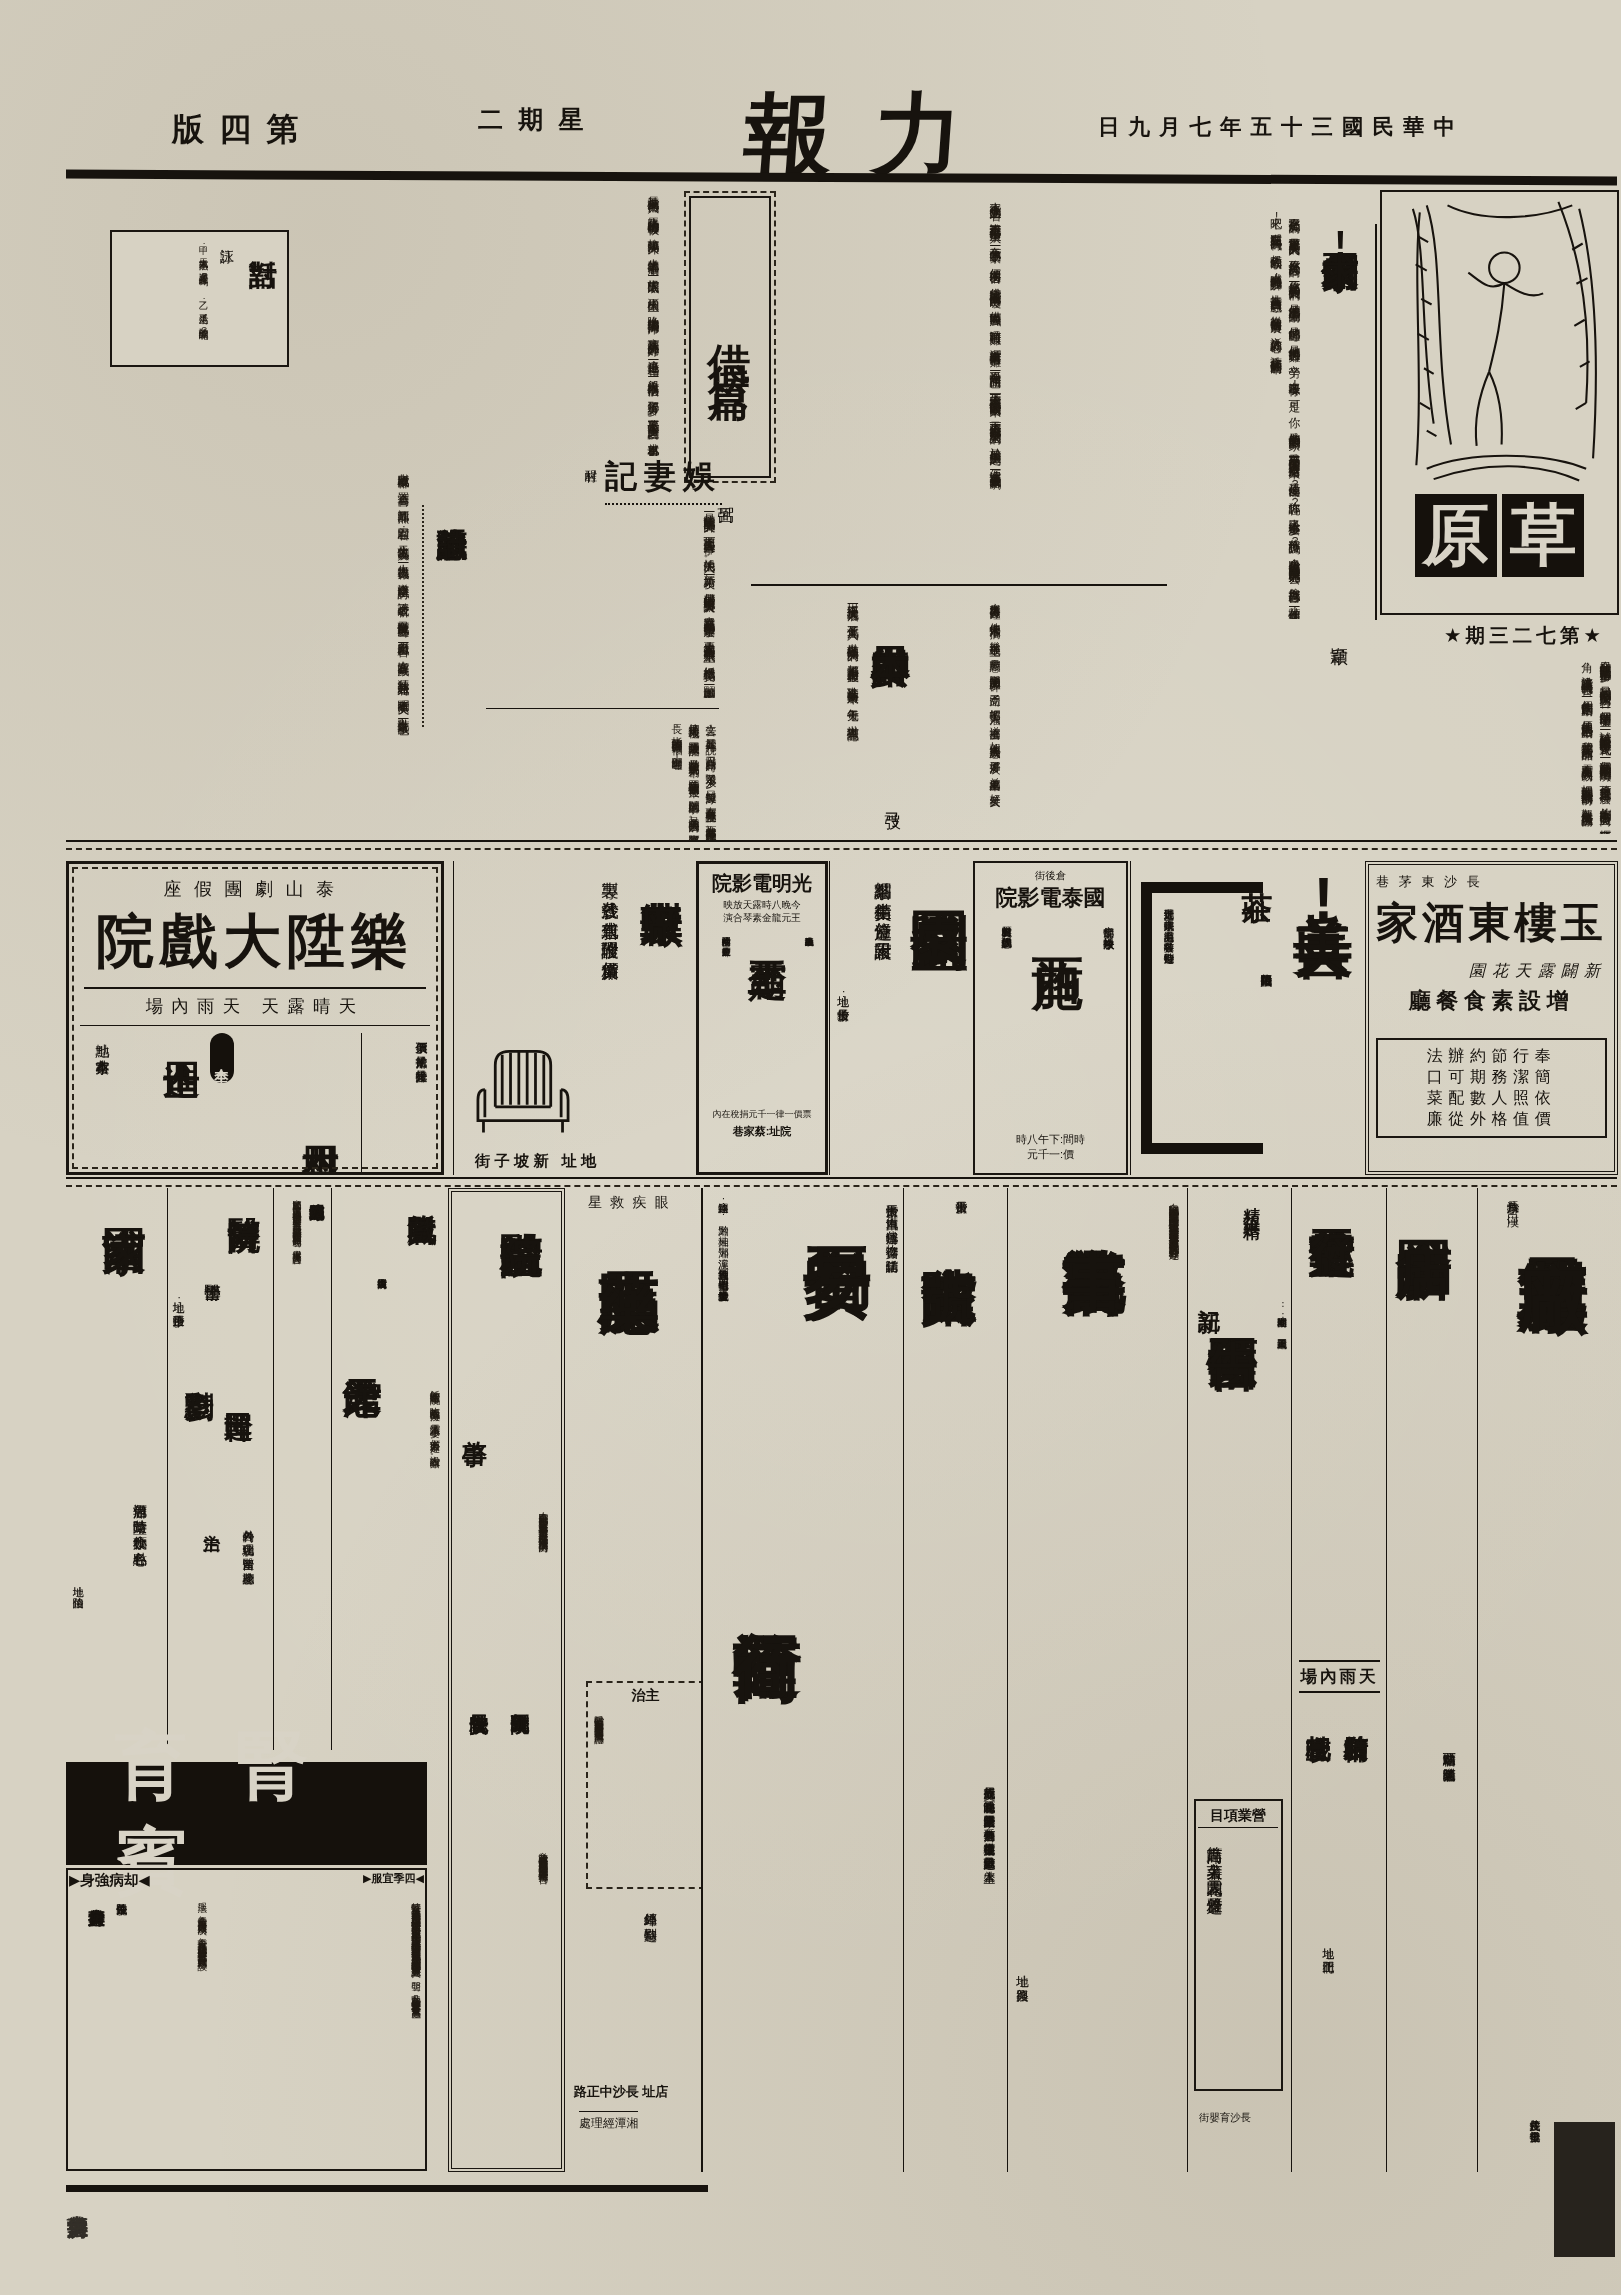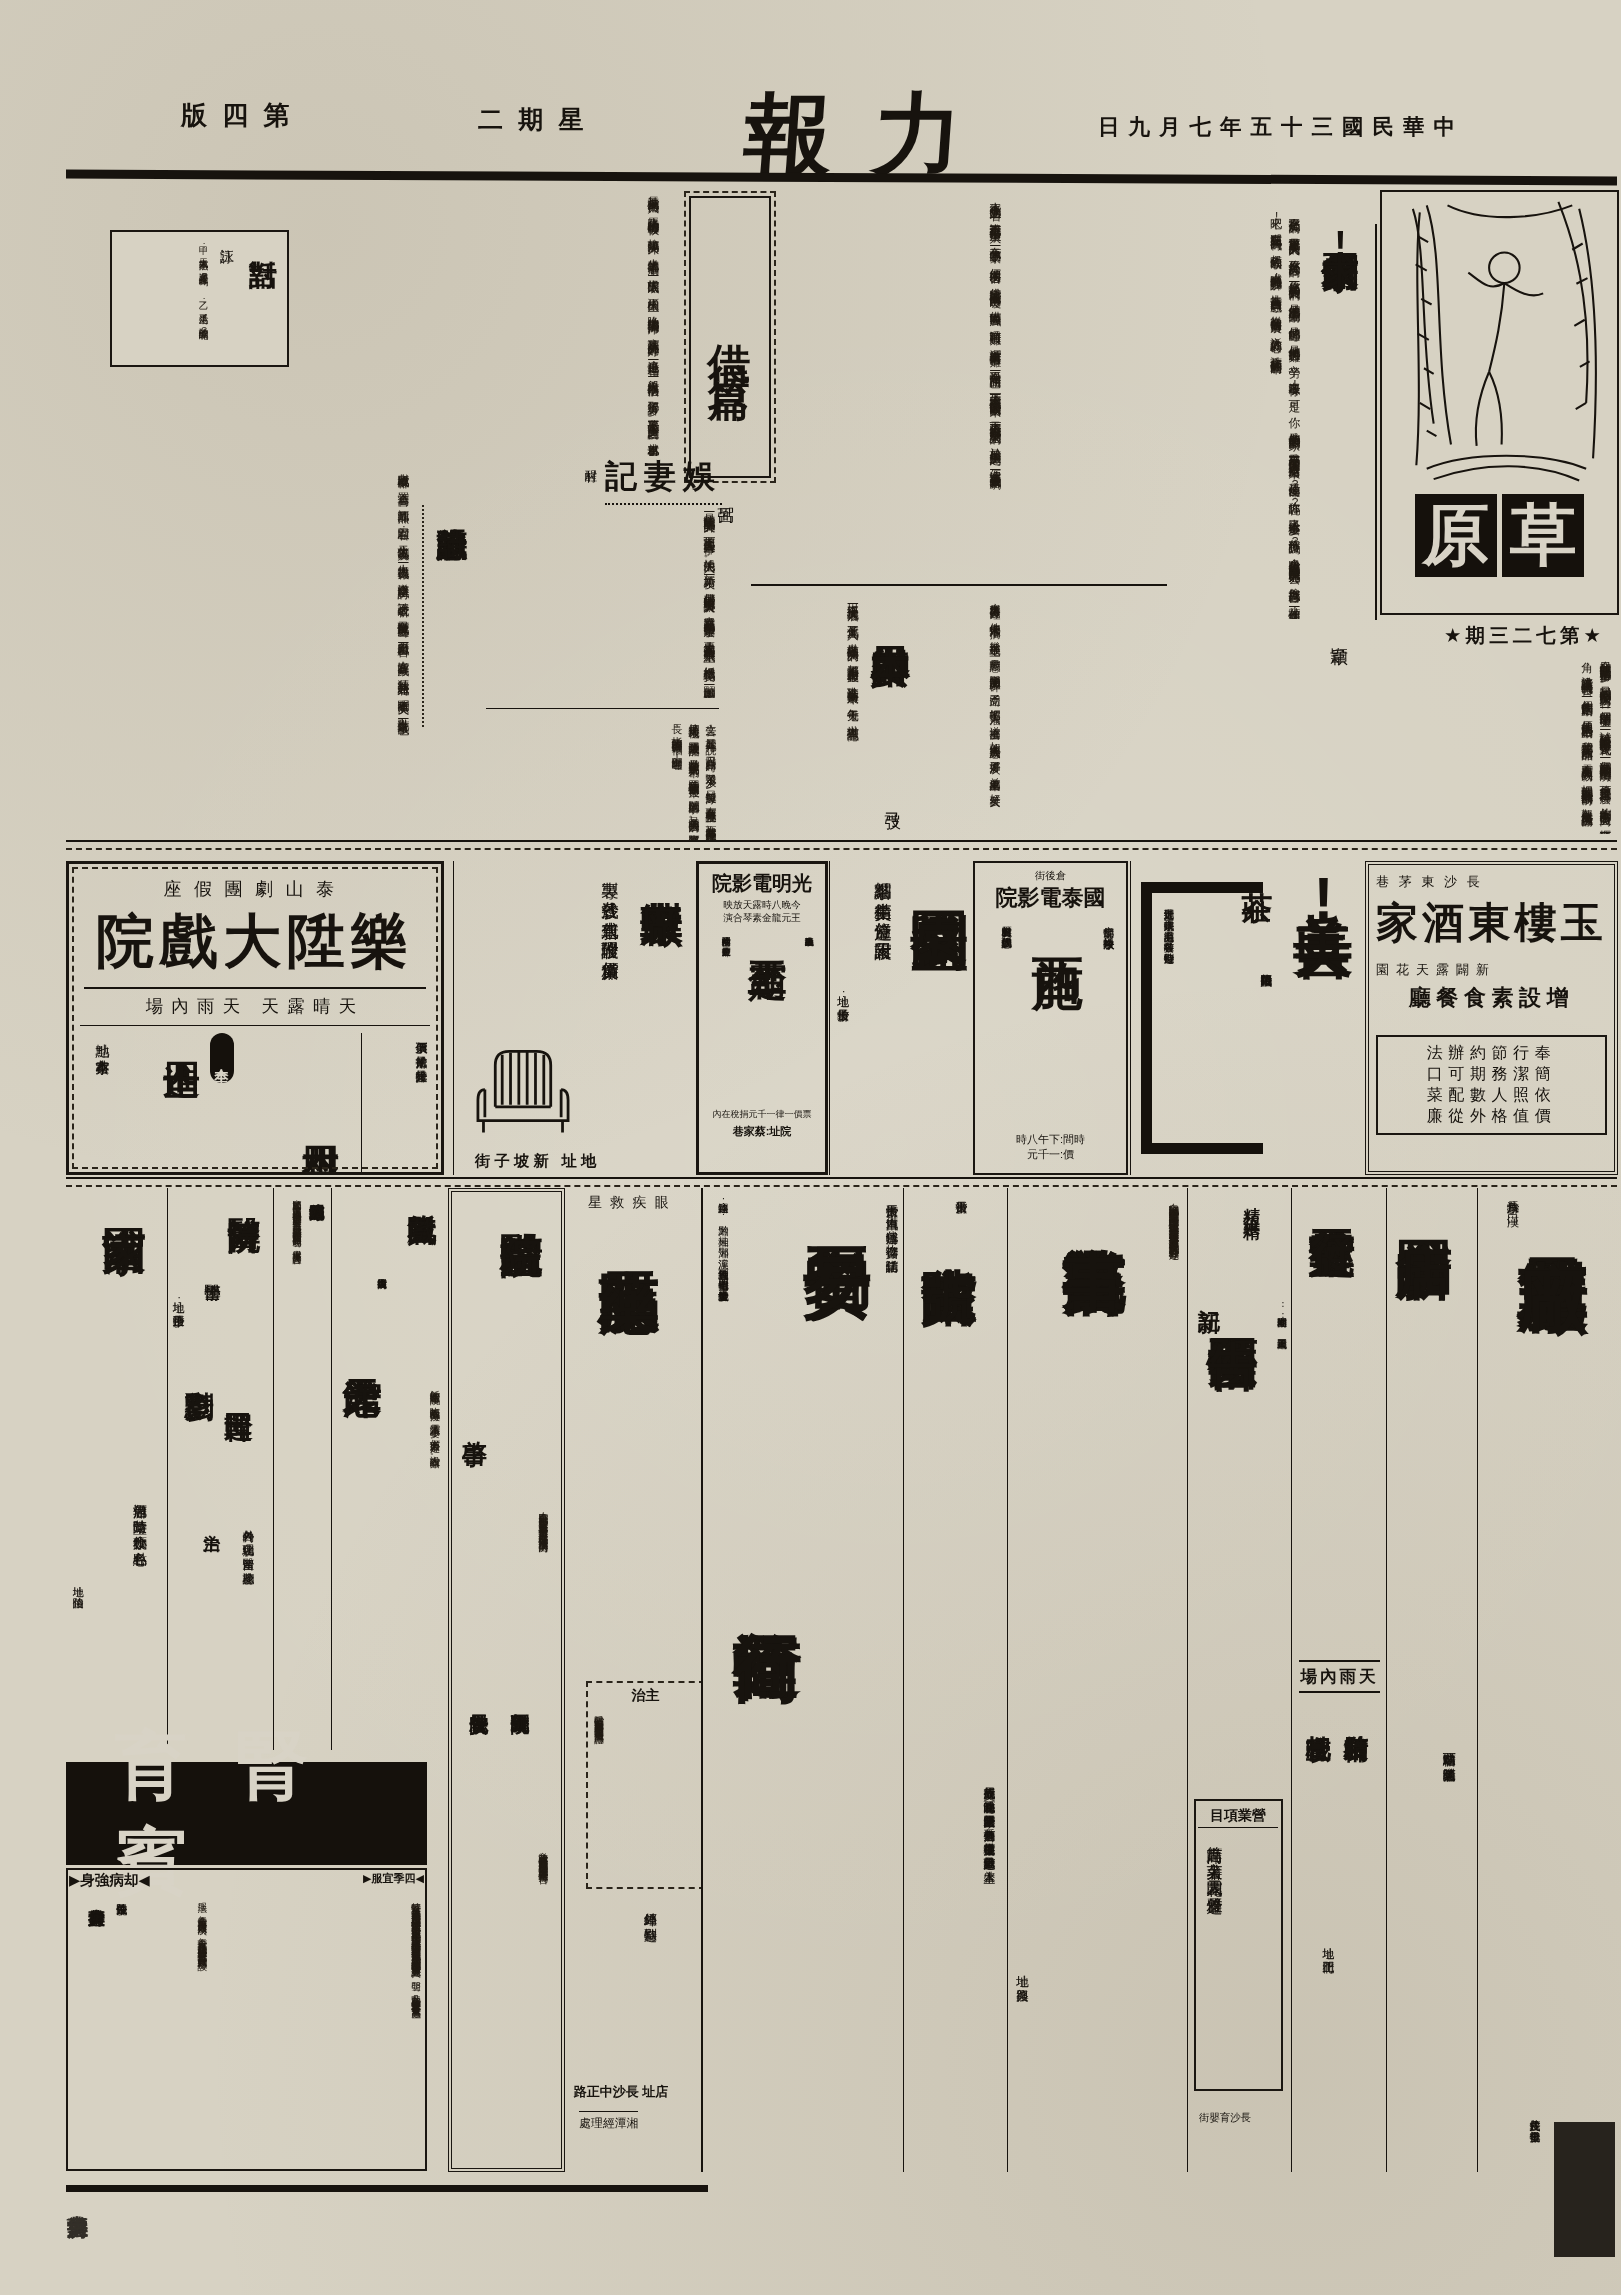--- a/index.html
+++ b/index.html
@@ -28,21 +28,21 @@
   .badge{display:inline-flex;width:21px;height:21px;border-radius:50%;background:#15110c;color:#d8d3c6;
          align-items:center;justify-content:center;font-size:14px;font-weight:bold;}
   .dotdeco{border-left:2.1px dotted #2a241a;}
   .smudge{position:absolute;background:#15110c;opacity:.9;}
 </style>
 </head>
 <body>
 
 <div class="page">
 
-  <div class="abs rtl b" style="left:172px;top:98px;font-size:26px;letter-spacing:15.3px;margin-left:9px;">第四版</div>
+  <div class="abs rtl b" style="left:172px;top:108px;font-size:32px;letter-spacing:15.3px;">第四版</div>
   <div class="abs rtl b" style="left:478px;top:103px;font-size:25px;letter-spacing:15.3px;">星期二</div>
   <div class="abs rtl bb" style="left:744px;top:75px;font-size:89px;letter-spacing:40px;transform:skewX(-4deg);">力報</div>
   <div class="abs rtl b" style="left:1098px;top:112px;font-size:21.5px;letter-spacing:9px;">中華民國三十五年七月九日</div>
   <div class="abs rule" style="left:66px;top:173px;width:1551px;height:9px;transform:rotate(.25deg);"></div>
 
   <div class="abs bx4" style="left:1380px;top:190px;width:235px;height:421px;">
     <svg width="229" height="298" viewBox="0 0 330 430" style="display:block;margin:2.8px auto 0;">
       <g stroke="#17130e" fill="none" stroke-width="3">
         <path d="M40,20 C60,80 50,200 70,330"></path>
         <path d="M60,15 C85,90 70,220 95,360"></path>
@@ -176,21 +176,21 @@
     <div class="abs v b" style="right:82px;top:7px;font-size:30.5px;">茶莊</div>
     <div class="abs v" style="right:85px;top:104px;font-size:11.8px;height:194px;">伯陵路復興銀行隔壁</div>
     <div class="abs" style="left:9.7px;top:21px;width:111px;height:250px;border-top:11px solid #15110c;border-left:11px solid #15110c;border-bottom:11px solid #15110c;">
       <div class="v" style="font-size:10.4px;height:208px;margin:8.3px 7px;line-height:1.8;">最近運到大批 正宗銀毫燻茶 洞庭君山毛尖 各種特級名茶 特別優待歡迎</div>
     </div>
   </div>
 
   <div class="abs dbl clip" style="left:1365px;top:861px;width:253px;height:314px;padding:8.3px 7px;box-sizing:border-box;">
     <div class="rtl" style="font-size:13px;letter-spacing:9.7px;text-align:left;">長沙東茅巷</div>
     <div class="rtl bb" style="font-size:42px;letter-spacing:4.2px;text-align:center;margin-top:4.2px;">玉樓東酒家</div>
-    <div class="rtl" style="font-size:13px;letter-spacing:7px;text-align:left;margin-top:9.7px;">新闢露天花園</div>
+    <div class="rtl" style="font-size:16px;letter-spacing:7px;text-align:right;margin-top:9.7px;font-style:italic;">新闢露天花園</div>
     <div class="rtl b" style="font-size:22px;letter-spacing:5.6px;text-align:center;margin-top:4.2px;">增設素食餐廳</div>
     <div class="bx" style="margin-top:22px;padding:5.6px 7px;">
       <div class="rtl" style="font-size:16px;letter-spacing:5.6px;text-align:center;">奉行節約辦法</div>
       <div class="rtl" style="font-size:16px;letter-spacing:5.6px;text-align:center;">簡潔務期可口</div>
       <div class="rtl" style="font-size:16px;letter-spacing:5.6px;text-align:center;">依照人數配菜</div>
       <div class="rtl" style="font-size:16px;letter-spacing:5.6px;text-align:center;">價值格外從廉</div>
     </div>
   </div>
 
   <div class="abs wavy" style="left:66px;top:1177px;width:1551px;"></div>

